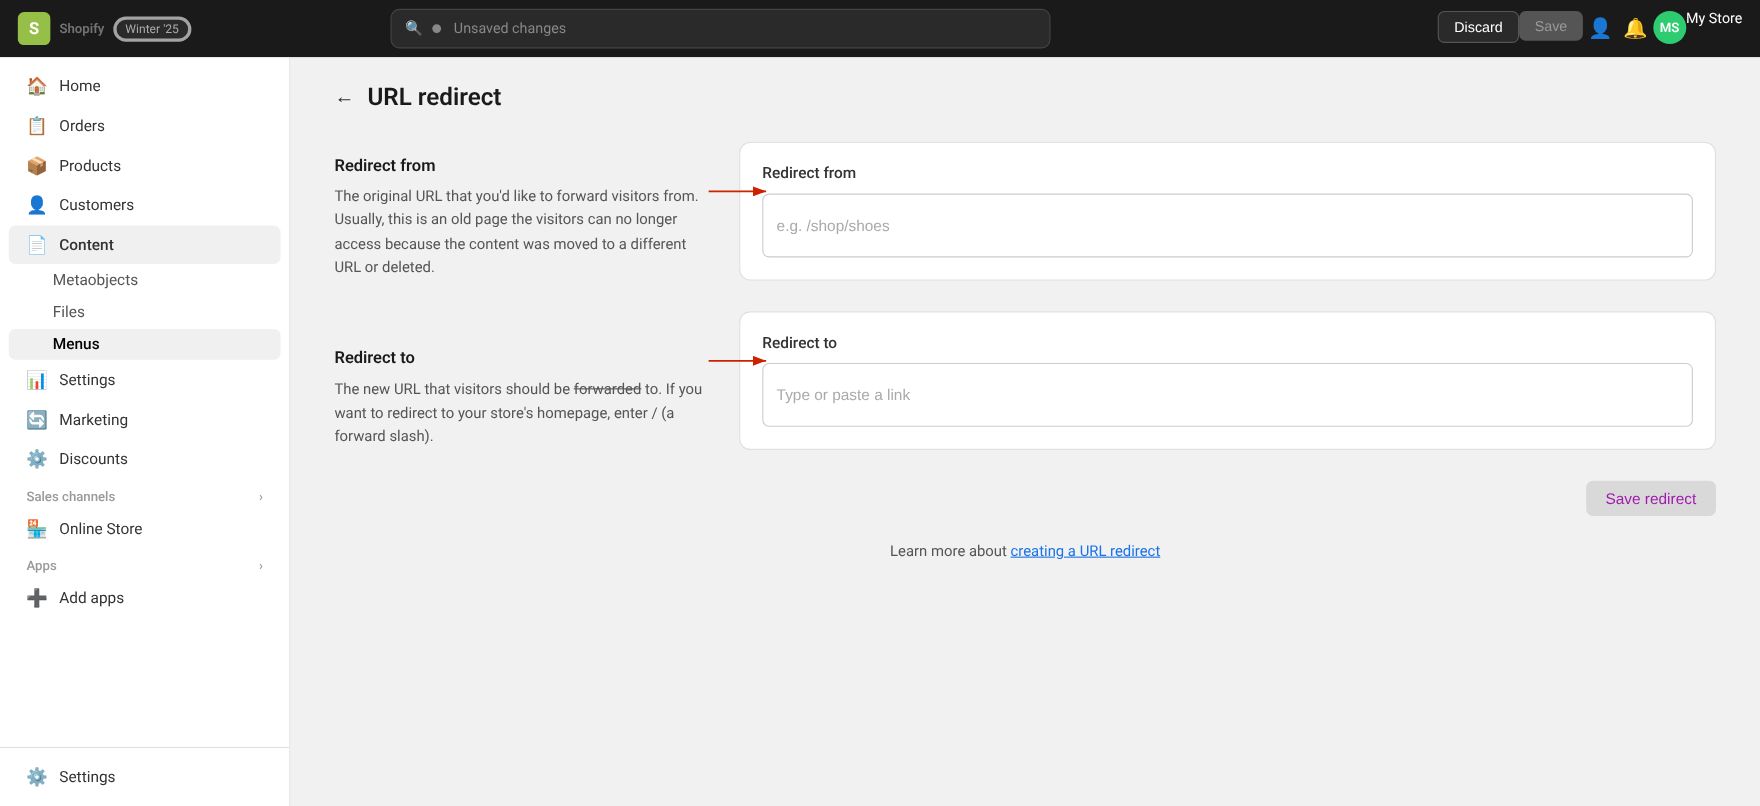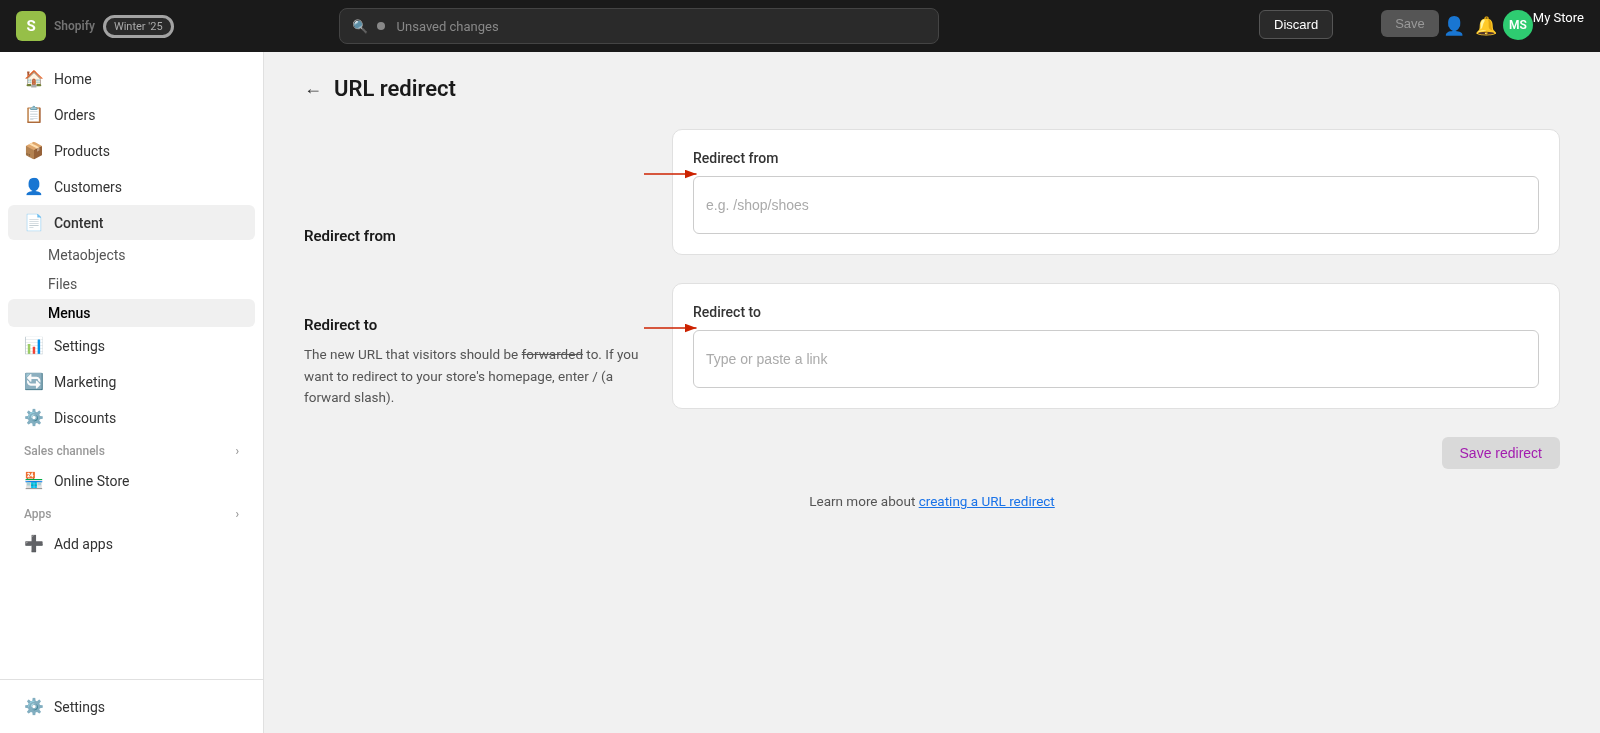--- a/index.html
+++ b/index.html
@@ -87,21 +87,20 @@
       cursor: pointer;
     }
     .topbar-save {
       background: #555;
       color: #999;
       border: none;
       border-radius: 6px;
       padding: 6px 14px;
       font-size: 13px;
       cursor: not-allowed;
-      margin-left: 48px;
     }
     .unsaved-indicator {
       width: 8px;
       height: 8px;
       border-radius: 50%;
       background: #888;
       display: inline-block;
       margin-right: 4px;
     }
     .unsaved-text {
@@ -412,20 +411,21 @@
 
   <div class="main-content">
     <div class="page-header">
       <button class="back-btn">←</button>
       <h1 class="page-title">URL redirect</h1>
     </div>
 
     <div class="redirect-section">
       <div class="redirect-desc">
         <h3>Redirect from</h3>
+        <p>The original URL that you'd like to forward visitors from. Usually, this is an old page the visitors can no longer access because the content was moved to a different URL or deleted.</p>
       </div>
 
       <div class="arrow-container">
         <svg class="arrow-svg" viewBox="0 0 80 30">
           <defs>
             <marker id="arrowhead1" markerWidth="8" markerHeight="6" refX="8" refY="3" orient="auto">
               <polygon points="0 0, 8 3, 0 6" fill="#cc2200"></polygon>
             </marker>
           </defs>
           <line x1="0" y1="15" x2="70" y2="15" stroke="#cc2200" stroke-width="2" marker-end="url(#arrowhead1)"></line>

